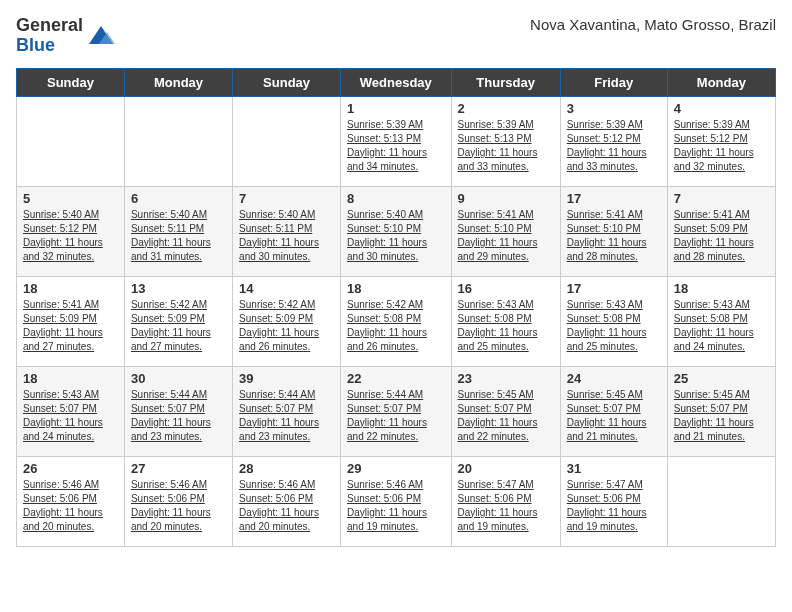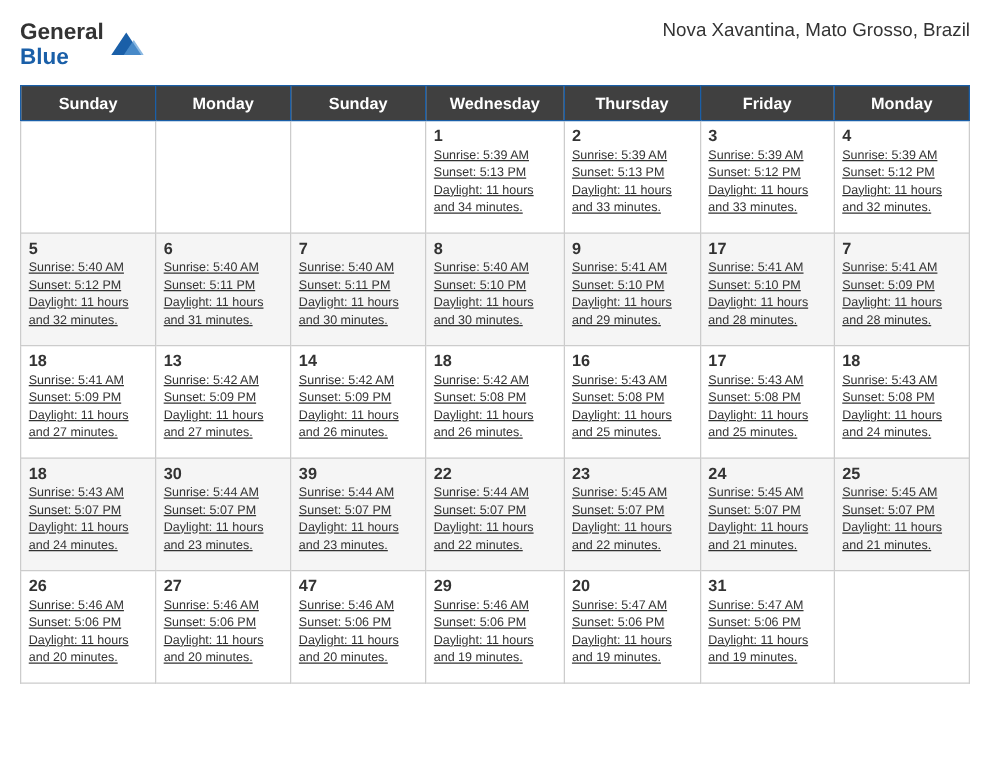--- a/index.html
+++ b/index.html
@@ -228,21 +228,21 @@
       <tr>
         <td>
           <span class="day-num">26</span>
           <div class="day-info">Sunrise: 5:46 AM<br>Sunset: 5:06 PM<br>Daylight: 11 hours<br>and 20 minutes.</div>
         </td>
         <td>
           <span class="day-num">27</span>
           <div class="day-info">Sunrise: 5:46 AM<br>Sunset: 5:06 PM<br>Daylight: 11 hours<br>and 20 minutes.</div>
         </td>
         <td>
-          <span class="day-num">47</span>
+          <span class="day-num">28</span>
           <div class="day-info">Sunrise: 5:46 AM<br>Sunset: 5:06 PM<br>Daylight: 11 hours<br>and 20 minutes.</div>
         </td>
         <td>
           <span class="day-num">29</span>
           <div class="day-info">Sunrise: 5:46 AM<br>Sunset: 5:06 PM<br>Daylight: 11 hours<br>and 19 minutes.</div>
         </td>
         <td>
           <span class="day-num">20</span>
           <div class="day-info">Sunrise: 5:47 AM<br>Sunset: 5:06 PM<br>Daylight: 11 hours<br>and 19 minutes.</div>
         </td>

